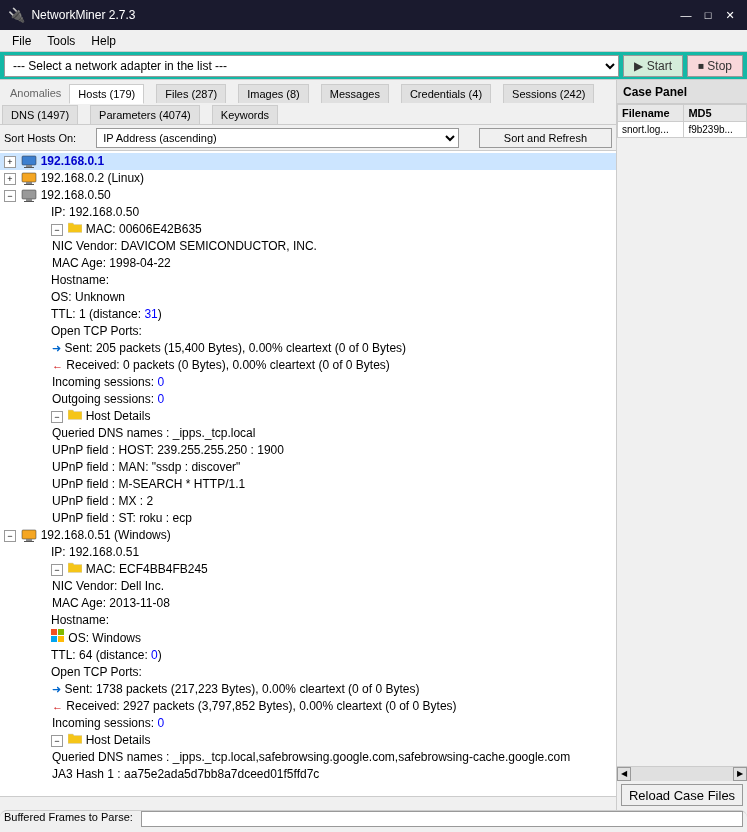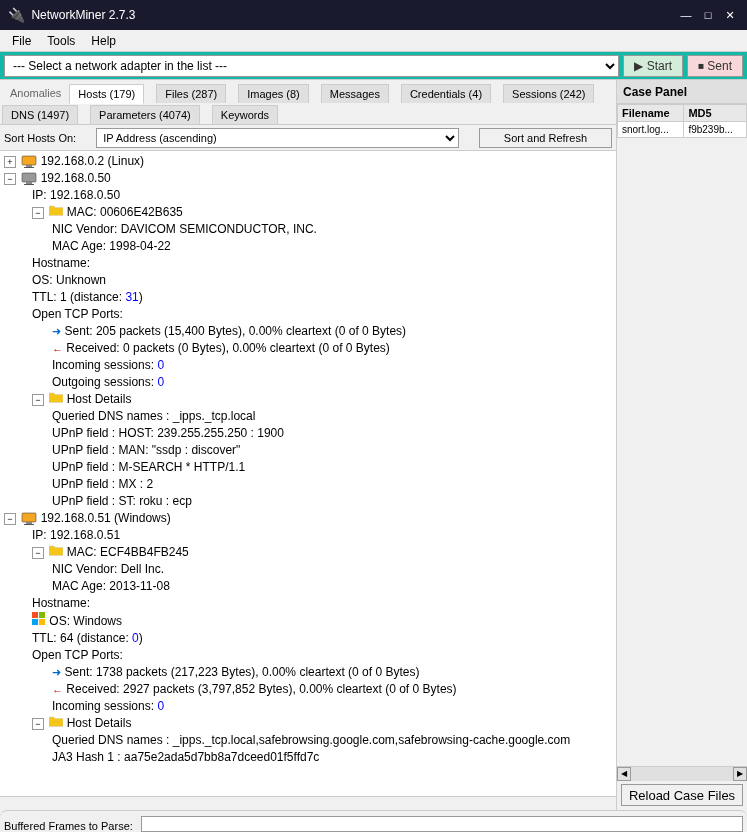--- a/index.html
+++ b/index.html
@@ -170,21 +170,21 @@
       background: white;
       padding: 2px 0;
     }
     .tree-item {
       white-space: nowrap;
       line-height: 17px;
       padding-left: 4px;
       cursor: pointer;
     }
     .tree-item.selected { background: #cce5ff; }
-    .tree-indent-2 { padding-left: 32px; }
+    .tree-indent-2 { padding-left: 51px; }
     .tree-indent-3 { padding-left: 52px; }
     .expand-icon {
       display: inline-block;
       width: 12px;
       height: 12px;
       border: 1px solid #999;
       text-align: center;
       line-height: 10px;
       font-size: 9px;
       margin-right: 2px;
@@ -226,21 +226,21 @@
       cursor: pointer;
       margin: 4px;
       width: calc(100% - 8px);
       height: 22px;
     }
     .bottom-bar {
       height: 22px;
       background: #f0f0f0;
       border-top: 1px solid #ccc;
       display: flex;
-      align-items: flex-end;
+      align-items: flex-start;
       padding: 0 4px;
       gap: 8px;
       border-radius: 7px;
     }
     .buffered-label { font-size: 11px; }
     .buffered-input {
       flex: 1;
       height: 16px;
       border: 1px solid #999;
       background: white;
@@ -308,21 +308,21 @@
     <span class="menu-item">File</span>
     <span class="menu-item">Tools</span>
     <span class="menu-item">Help</span>
   </div>
 
   <div class="toolbar">
     <select class="adapter-select">
       <option>--- Select a network adapter in the list ---</option>
     </select>
     <button class="btn-start">▶ Start</button>
-    <button class="btn-stop">⏹ Sent</button>
+    <button class="btn-stop">⏹ Stop</button>
   </div>
 
   <div class="main-container">
 
     <div class="left-panel">
 
       <div class="tabs-row">
         <span class="anomalies-tab">Anomalies</span>
         <span class="tab active">Hosts (179)</span>
         <span class="tab">Files (287)</span>
@@ -341,20 +341,29 @@
           <option>IP Address (ascending)</option>
           <option>IP Address (descending)</option>
           <option>Hostname</option>
           <option>OS</option>
         </select>
         <button class="sort-refresh-btn">Sort and Refresh</button>
       </div>
 
       <div class="hosts-tree">
 
+        <div class="tree-item selected">
+          <span class="expand-icon">+</span>
+          <svg class="icon-computer" viewBox="0 0 16 14">
+              <rect x="1" y="1" width="14" height="9" fill="#3c7fcf" stroke="#333" stroke-width="0.5" rx="1"></rect>
+              <rect x="5" y="10" width="6" height="2" fill="#888"></rect>
+              <rect x="3" y="12" width="10" height="1" fill="#555"></rect>
+            </svg>
+          <span style="color:#0000cc;font-weight:bold;">192.168.0.1</span>
+        </div>
 
         <div class="tree-item">
           <span class="expand-icon">+</span>
           <svg class="icon-computer" viewBox="0 0 16 14">
               <rect x="1" y="1" width="14" height="9" fill="#f5a623" stroke="#333" stroke-width="0.5" rx="1"></rect>
               <rect x="5" y="10" width="6" height="2" fill="#888"></rect>
               <rect x="3" y="12" width="10" height="1" fill="#555"></rect>
             </svg>
           <span>192.168.0.2 (Linux)</span>
         </div>

